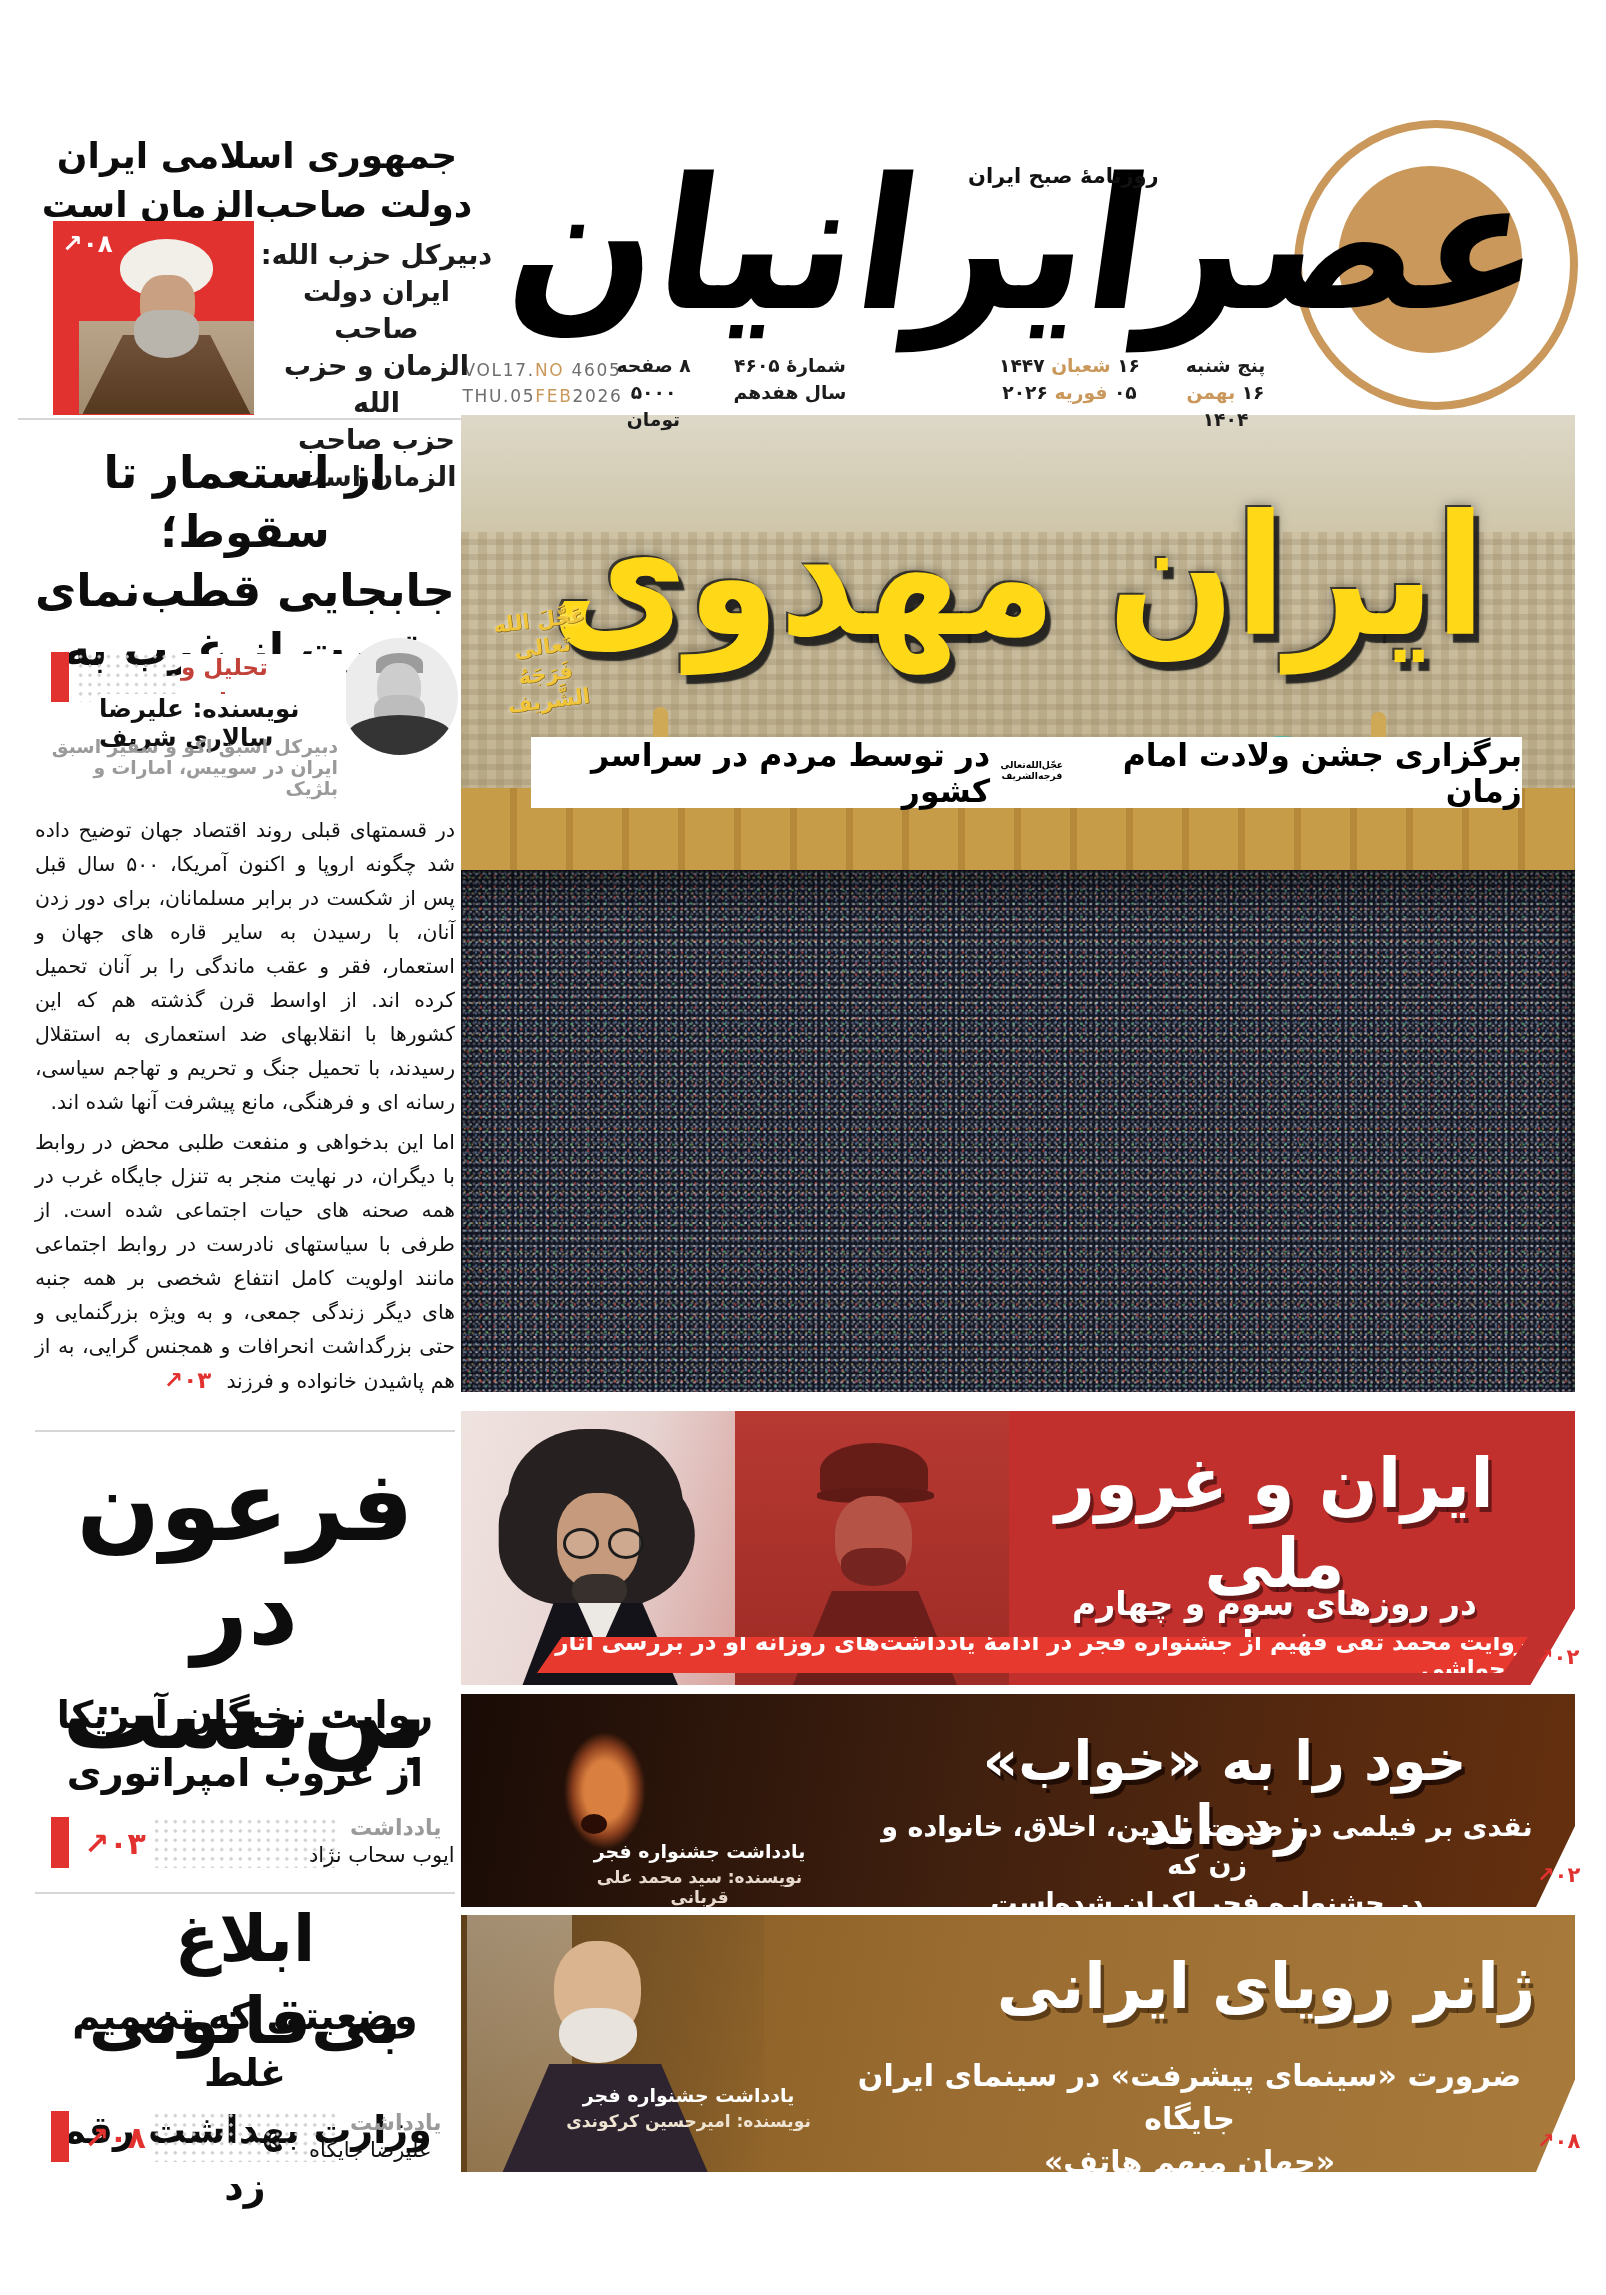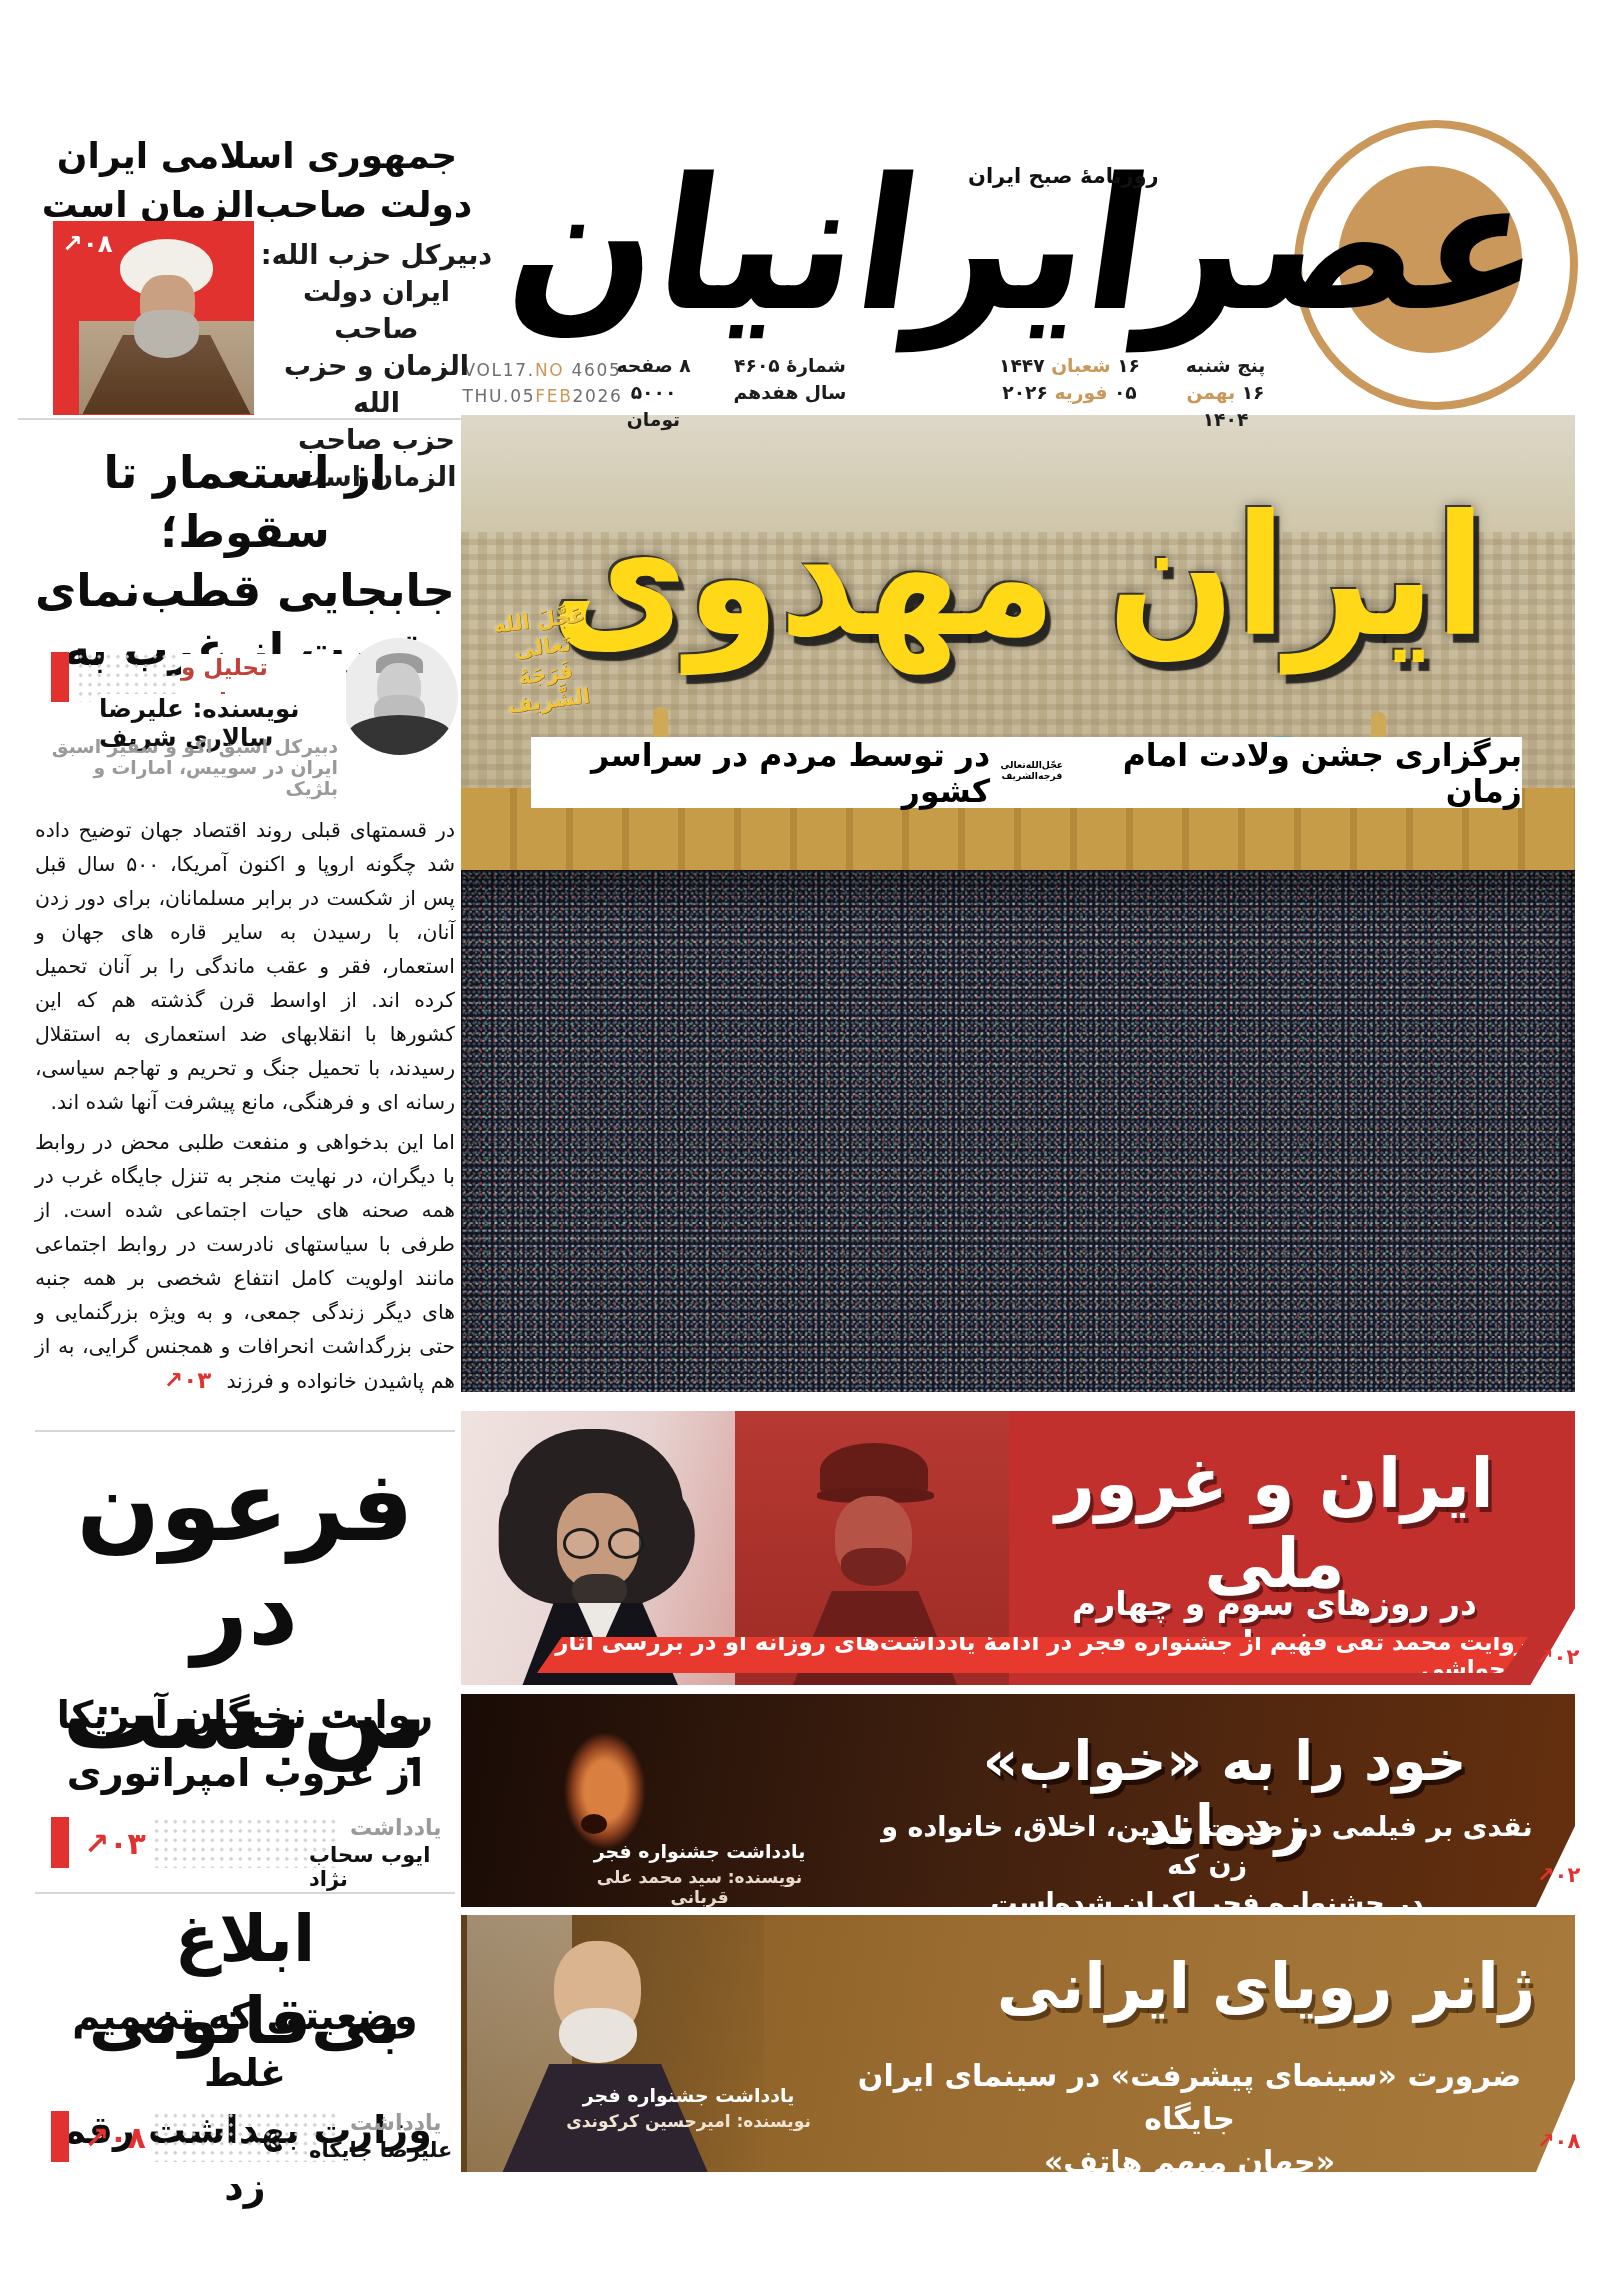--- a/index.html
+++ b/index.html
@@ -89,21 +89,21 @@
   .pageref-inline{color:#e23230;font-weight:800;font-size:23px;direction:ltr;display:inline-block;margin-right:15px;}
   .an-divider{left:0;top:987px;width:420px;height:1.7px;background:#d6d6d6;}
 
   
   #story-pharaoh{left:35px;top:1454px;width:420px;height:443px;}
   .ph-headline{left:0;top:0;width:420px;font-size:98px;line-height:104px;font-weight:800;color:#0d0d0d;text-align:center;}
   .ph-subhead{left:0;top:232px;width:420px;font-size:38px;line-height:58px;font-weight:800;color:#0d0d0d;text-align:center;}
   .kick-redbar{width:17.5px;height:51px;background:#e23230;}
   .kick-ref{font-size:30px;font-weight:800;color:#e23230;direction:ltr;}
   .kick-label{font-size:22px;font-weight:800;color:#9a9a9a;text-align:left;}
-  .kick-author{font-size:21px;font-weight:700;color:#111;text-align:left;}
+  .kick-author{font-size:21px;font-weight:400;color:#111;text-align:left;}
   .ph-divider{left:0;top:438px;width:420px;height:1.7px;background:#d6d6d6;}
 
   
   #story-health{left:35px;top:1898px;width:420px;height:274px;}
   .he-headline{left:0;top:0;width:420px;font-size:65px;line-height:82px;font-weight:800;color:#0d0d0d;text-align:center;}
   .he-subhead{left:0;top:90px;width:420px;font-size:38px;line-height:57px;font-weight:800;color:#0d0d0d;text-align:center;}
 
   
   .banner{left:461px;width:1114px;overflow:hidden;}
   #banner-pride{top:1411px;height:274px;background:#c2302e;

